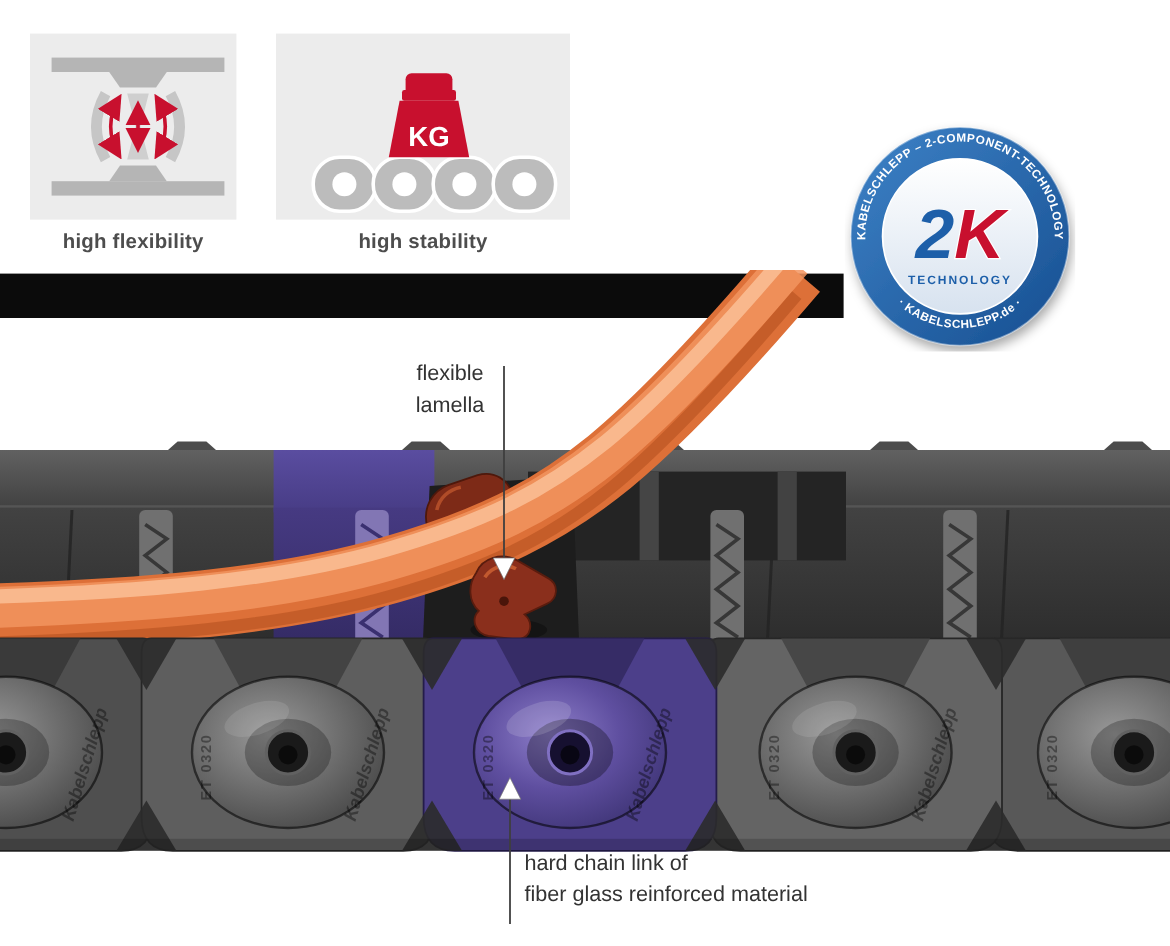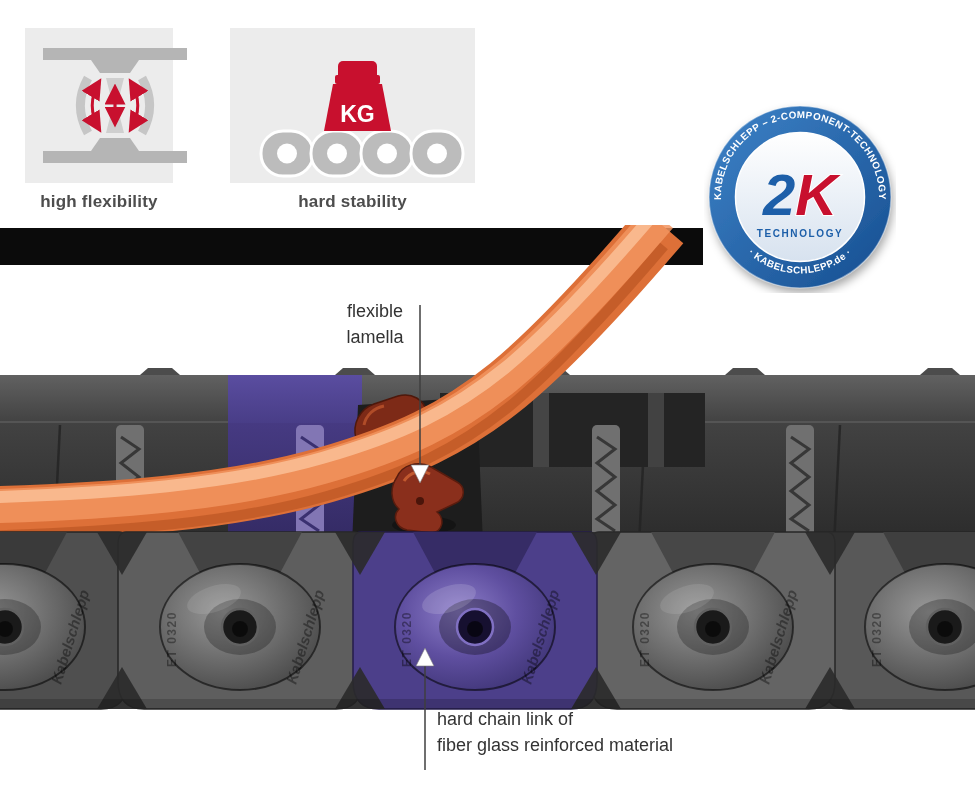--- a/index.html
+++ b/index.html
@@ -21,21 +21,21 @@
   .model{font-weight:bold;font-size:12px;letter-spacing:1.5px}
   .anno{font-size:18px;fill:#333}
   .mid{text-anchor:middle}
   .annoline{stroke:#3f3f3f;stroke-width:1.5}
 </style>
 </head>
 <body>
 
 <div class="stage">
 
-  <div class="feature" style="left:25px;width:148px">
+  <div class="feature" style="left:25px;width:172px">
     <div class="feature-box">
       <svg width="180" height="155" viewBox="0 0 180 155">
         <defs>
           <marker id="ra" markerWidth="7" markerHeight="7" refX="5.5" refY="3.5" orient="auto-start-reverse" viewBox="0 0 7 7">
             <path d="M0,0 L7,3.5 L0,7 Z" fill="#c8102e"></path>
           </marker>
         </defs>
         <g fill="#b5b5b5">
           <rect x="18" y="20" width="144" height="12"></rect>
           <path d="M66,32 h48 l-9,13 h-30 z"></path>
@@ -71,21 +71,21 @@
           <circle cx="207" cy="125.5" r="10" fill="#fff"></circle>
         </g>
         <g fill="#c8102e">
           <path d="M113,33 h29 a5,5 0 0 1 5,5 v10 h-39 v-10 a5,5 0 0 1 5,-5 z"></path>
           <rect x="105" y="47" width="45" height="9" rx="2"></rect>
           <path d="M103,56 L152,56 L161,103 L94,103 Z"></path>
         </g>
         <text x="127.5" y="94" style="font:bold 23px 'Liberation Sans',sans-serif;fill:#fff;text-anchor:middle">KG</text>
       </svg>
     </div>
-    <div class="feature-label">hard stability</div>
+    <div class="feature-label">high stability</div>
   </div>
 
   <div class="badge">
     <svg width="192" height="192" viewBox="0 0 192 192">
       <defs>
         <linearGradient id="ringGrad" x1="0" y1="0" x2="1" y2="1">
           <stop offset="0" stop-color="#3e83c8"></stop>
             <stop offset="1" stop-color="#164e90"></stop>
         </linearGradient>
         <linearGradient id="innerGrad" x1="0" y1="0" x2="0" y2="1">

